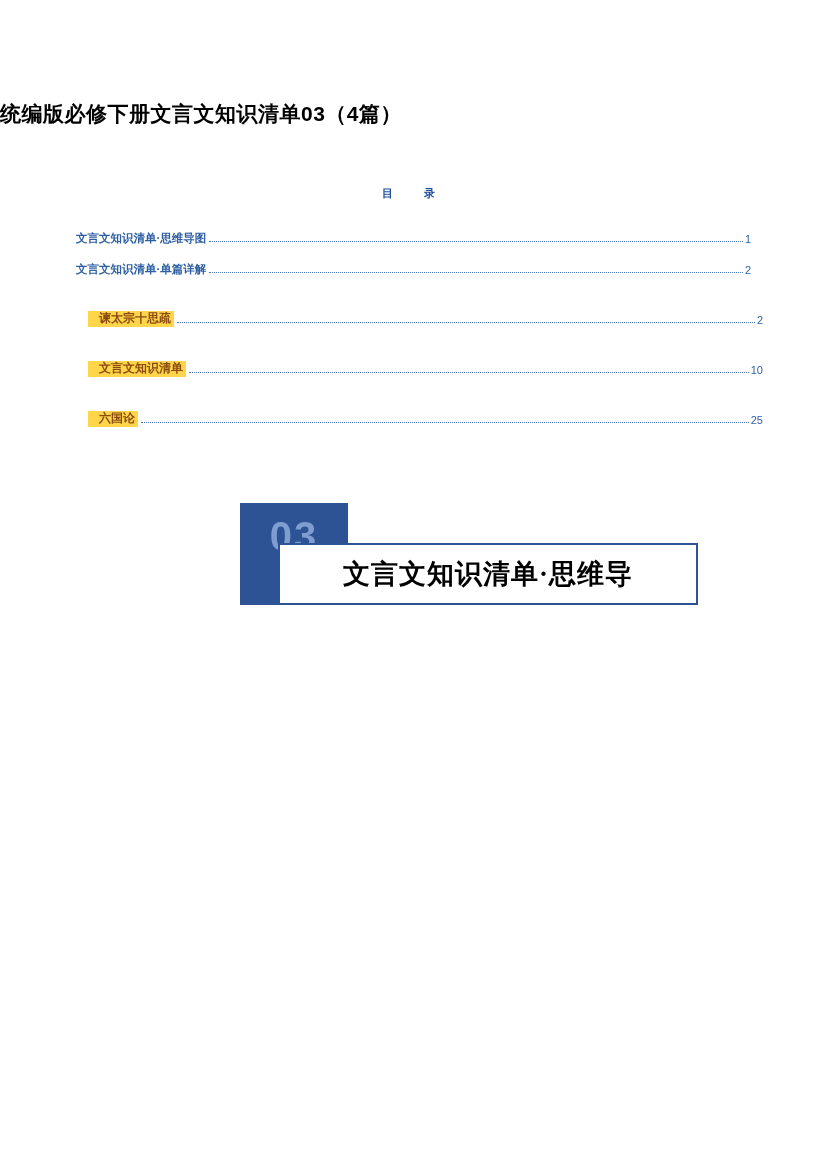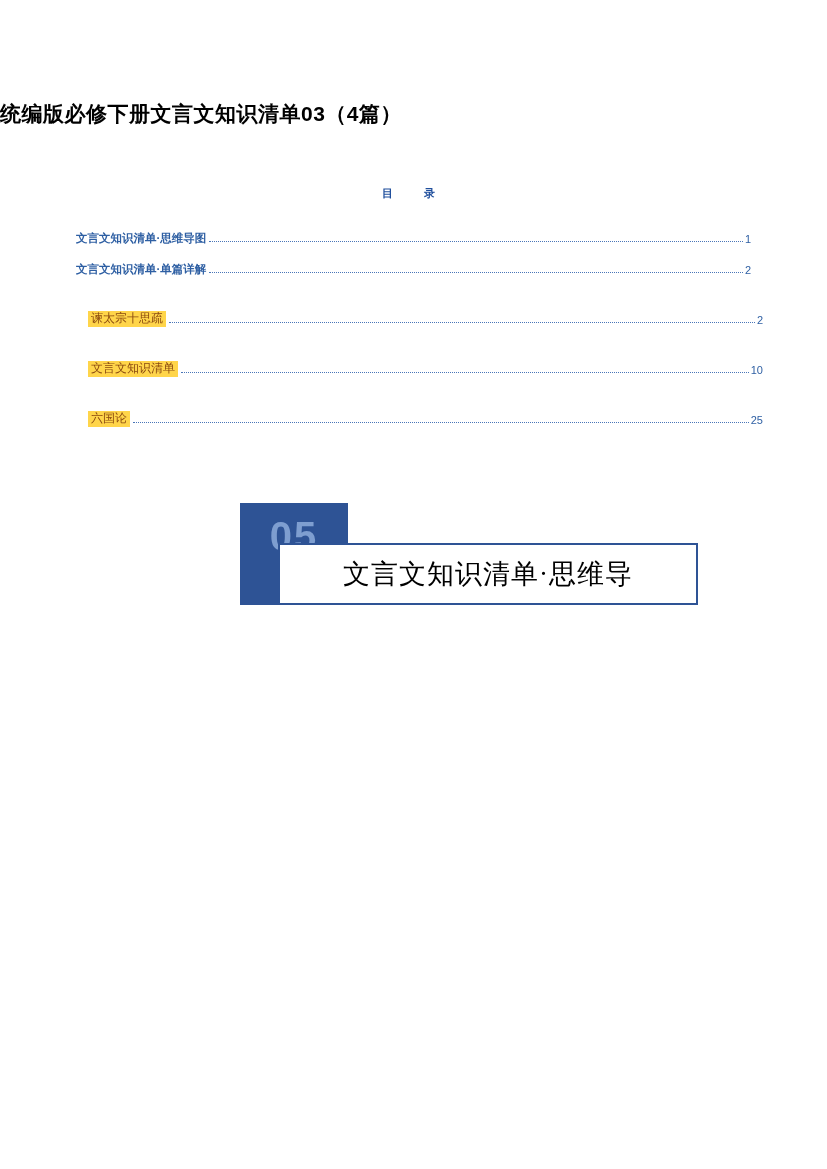--- a/index.html
+++ b/index.html
@@ -76,22 +76,22 @@
     color: #2e5fa3;
     font-weight: bold;
     flex: 0 0 auto;
     line-height: 1.1;
     padding-bottom: 1px;
   }
   .toc-row.level2 .toc-label {
     font-size: 12px;
     color: #8b4a10;
     background: #ffd54a;
-    padding: 1px 3px 2px 3px;
-    font-weight: normal;
+    padding: 1px 3px 2px 11px;
+    font-weight: bold;
   }
   .toc-dots {
     flex: 1 1 auto;
     border-bottom: 1px dotted #4a76b8;
     margin: 0 2px 4px 3px;
     height: 8px;
   }
   .toc-page {
     flex: 0 0 auto;
     font-size: 11px;
@@ -149,21 +149,21 @@
     height: 62px;
     border: 2px solid #2e5395;
     background: #ffffff;
     box-sizing: border-box;
     display: flex;
     align-items: center;
     justify-content: center;
   }
   .banner-text {
     font-size: 27px;
-    font-weight: normal;
+    font-weight: bold;
     color: #000;
     font-family: "Liberation Serif", serif;
     letter-spacing: 1px;
   }
 </style>
 </head>
 <body>
 
 <div class="page">
 
@@ -201,19 +201,19 @@
     <div class="toc-row level2">
       <span class="toc-label">六国论</span>
       <span class="toc-dots"></span>
       <span class="toc-page">25</span>
     </div>
 
   </div>
 
   <div class="section-banner">
     <div class="banner-bar"></div>
-    <div class="banner-badge">05</div>
+    <div class="banner-badge">03</div>
     <div class="banner-box">
       <span class="banner-text">文言文知识清单·思维导</span>
     </div>
   </div>
 
 </div>
 
 </body></html>

